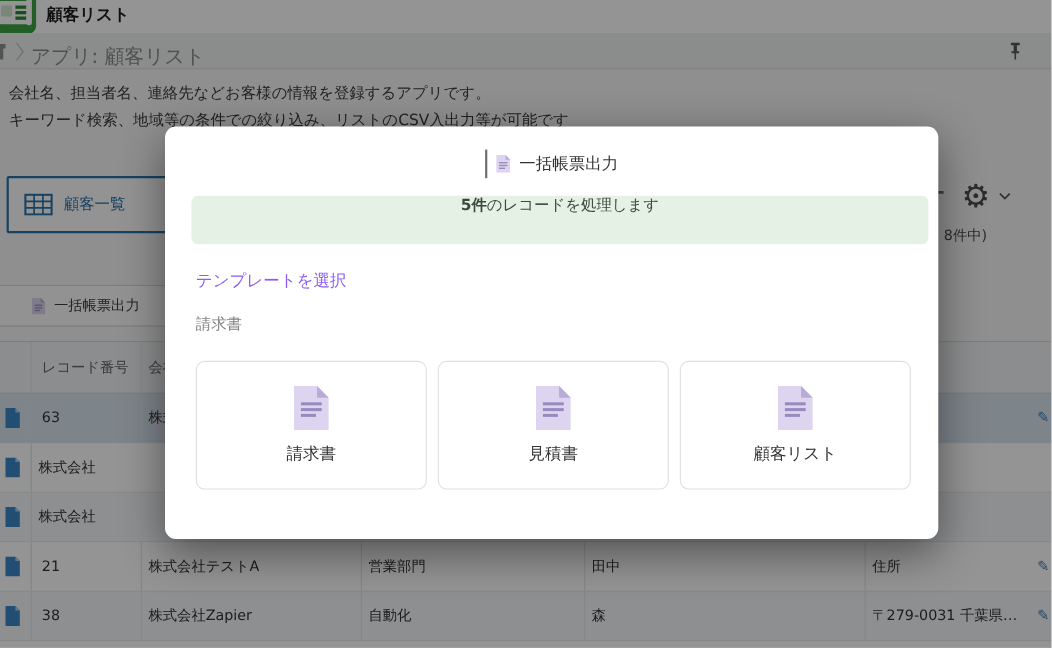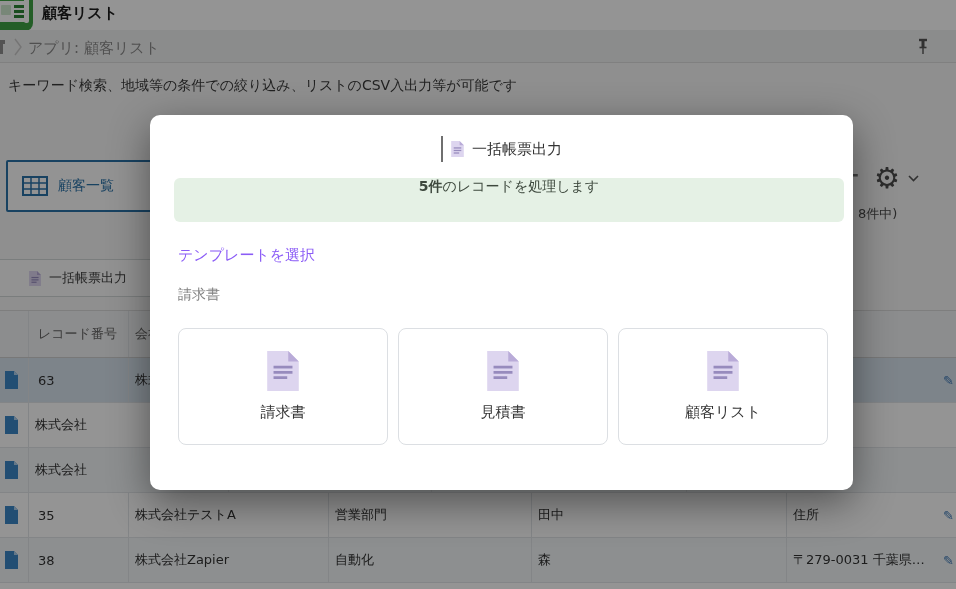--- a/index.html
+++ b/index.html
@@ -9,21 +9,21 @@
 
   
   .app-header { position:absolute; left:0; top:0; width:956px; height:30px; background:#ffffff;padding-left:36px; }
   .app-icon { position:absolute; left:-7px; top:-9px; }
   .app-title { position:absolute; left:42px; top:4px; font-size:15px; font-weight:bold; color:#1c1c1c; }
 
   
   .breadcrumb-bar { position:absolute; left:0; top:30px; width:956px; height:33px; background:#f0f1f1; border-bottom:1px solid #dcdcdc; }
   .bc-sliver { position:absolute; left:0; top:7px; }
   .bc-chevron { position:absolute; left:13px; top:8px; }
-  .bc-text { position:absolute; left:28px; top:9px; font-size:15px; color:#8a8a8a; }
+  .bc-text { position:absolute; left:28px; top:9px; font-size:18px; color:#8a8a8a; }
   .pin { position:absolute; left:916px; top:8px; }
 
   
   .description { position:absolute; left:8px; top:73px; width:920px; font-size:14px; color:#3a3a3a; line-height:25px; }
 
   
   .view-button { position:absolute; left:6px; top:160px; width:300px; height:52px; background:#fdfdfd; border:2px solid #2a72a8; border-radius:2px; display:flex; align-items:center; gap:10px; padding-left:14px; color:#2a72a8; font-size:14px; }
   .plus-button { position:absolute; left:836px; top:160px; width:26px; height:32px; font-size:28px; color:#707070; text-align:center; line-height:30px; }
   .gear-button { position:absolute; left:874px; top:162px; width:52px; height:32px; display:flex; align-items:center; gap:8px; }
   .gear-glyph { font-size:29px; color:#4c4c4c; line-height:30px; }
@@ -95,20 +95,21 @@
     <div class="bc-text">アプリ: 顧客リスト</div>
     <svg class="pin" width="14" height="18">
       <line x1="3" y1="2" x2="11" y2="2" stroke="#555" stroke-width="2.4"></line>
       <rect x="5.5" y="3" width="3" height="6" fill="#555"></rect>
       <line x1="3.5" y1="9.5" x2="10.5" y2="9.5" stroke="#555" stroke-width="1.6"></line>
       <line x1="7" y1="10" x2="7" y2="16" stroke="#555" stroke-width="1.4"></line>
     </svg>
   </div>
 
   <div class="description">
+    <div>会社名、担当者名、連絡先などお客様の情報を登録するアプリです。</div>
     <div>キーワード検索、地域等の条件での絞り込み、リストのCSV入出力等が可能です</div>
   </div>
 
   <div class="view-button">
     <svg width="26" height="20">
       <rect x="1" y="1" width="24" height="18" fill="none" stroke="#2a72a8" stroke-width="2"></rect>
       <line x1="1" y1="7" x2="25" y2="7" stroke="#2a72a8" stroke-width="1.5"></line>
       <line x1="1" y1="13" x2="25" y2="13" stroke="#2a72a8" stroke-width="1.5"></line>
       <line x1="9" y1="1" x2="9" y2="19" stroke="#2a72a8" stroke-width="1.5"></line>
       <line x1="17" y1="1" x2="17" y2="19" stroke="#2a72a8" stroke-width="1.5"></line>
@@ -195,21 +196,21 @@
         </div>
     </div>
 
     <div class="t-row">
       <div class="cell col-icon">
           <svg width="15" height="18" viewBox="0 0 15 18">
             <path d="M1 0 h9 l4 4 v14 h-13 z" fill="#3c87c7"></path>
             <path d="M10 0 l4 4 h-4 z" fill="#aecfeb"></path>
           </svg>
         </div>
-      <div class="cell col-no">35</div>
+      <div class="cell col-no">21</div>
       <div class="cell col-company">株式会社テストA</div>
       <div class="cell col-dept">営業部門</div>
       <div class="cell col-person">田中</div>
       <div class="cell col-address">住所</div>
       <div class="cell col-edit">
           <span class="pencil">✎</span>
         </div>
     </div>
 
     <div class="t-row row-stripe">

